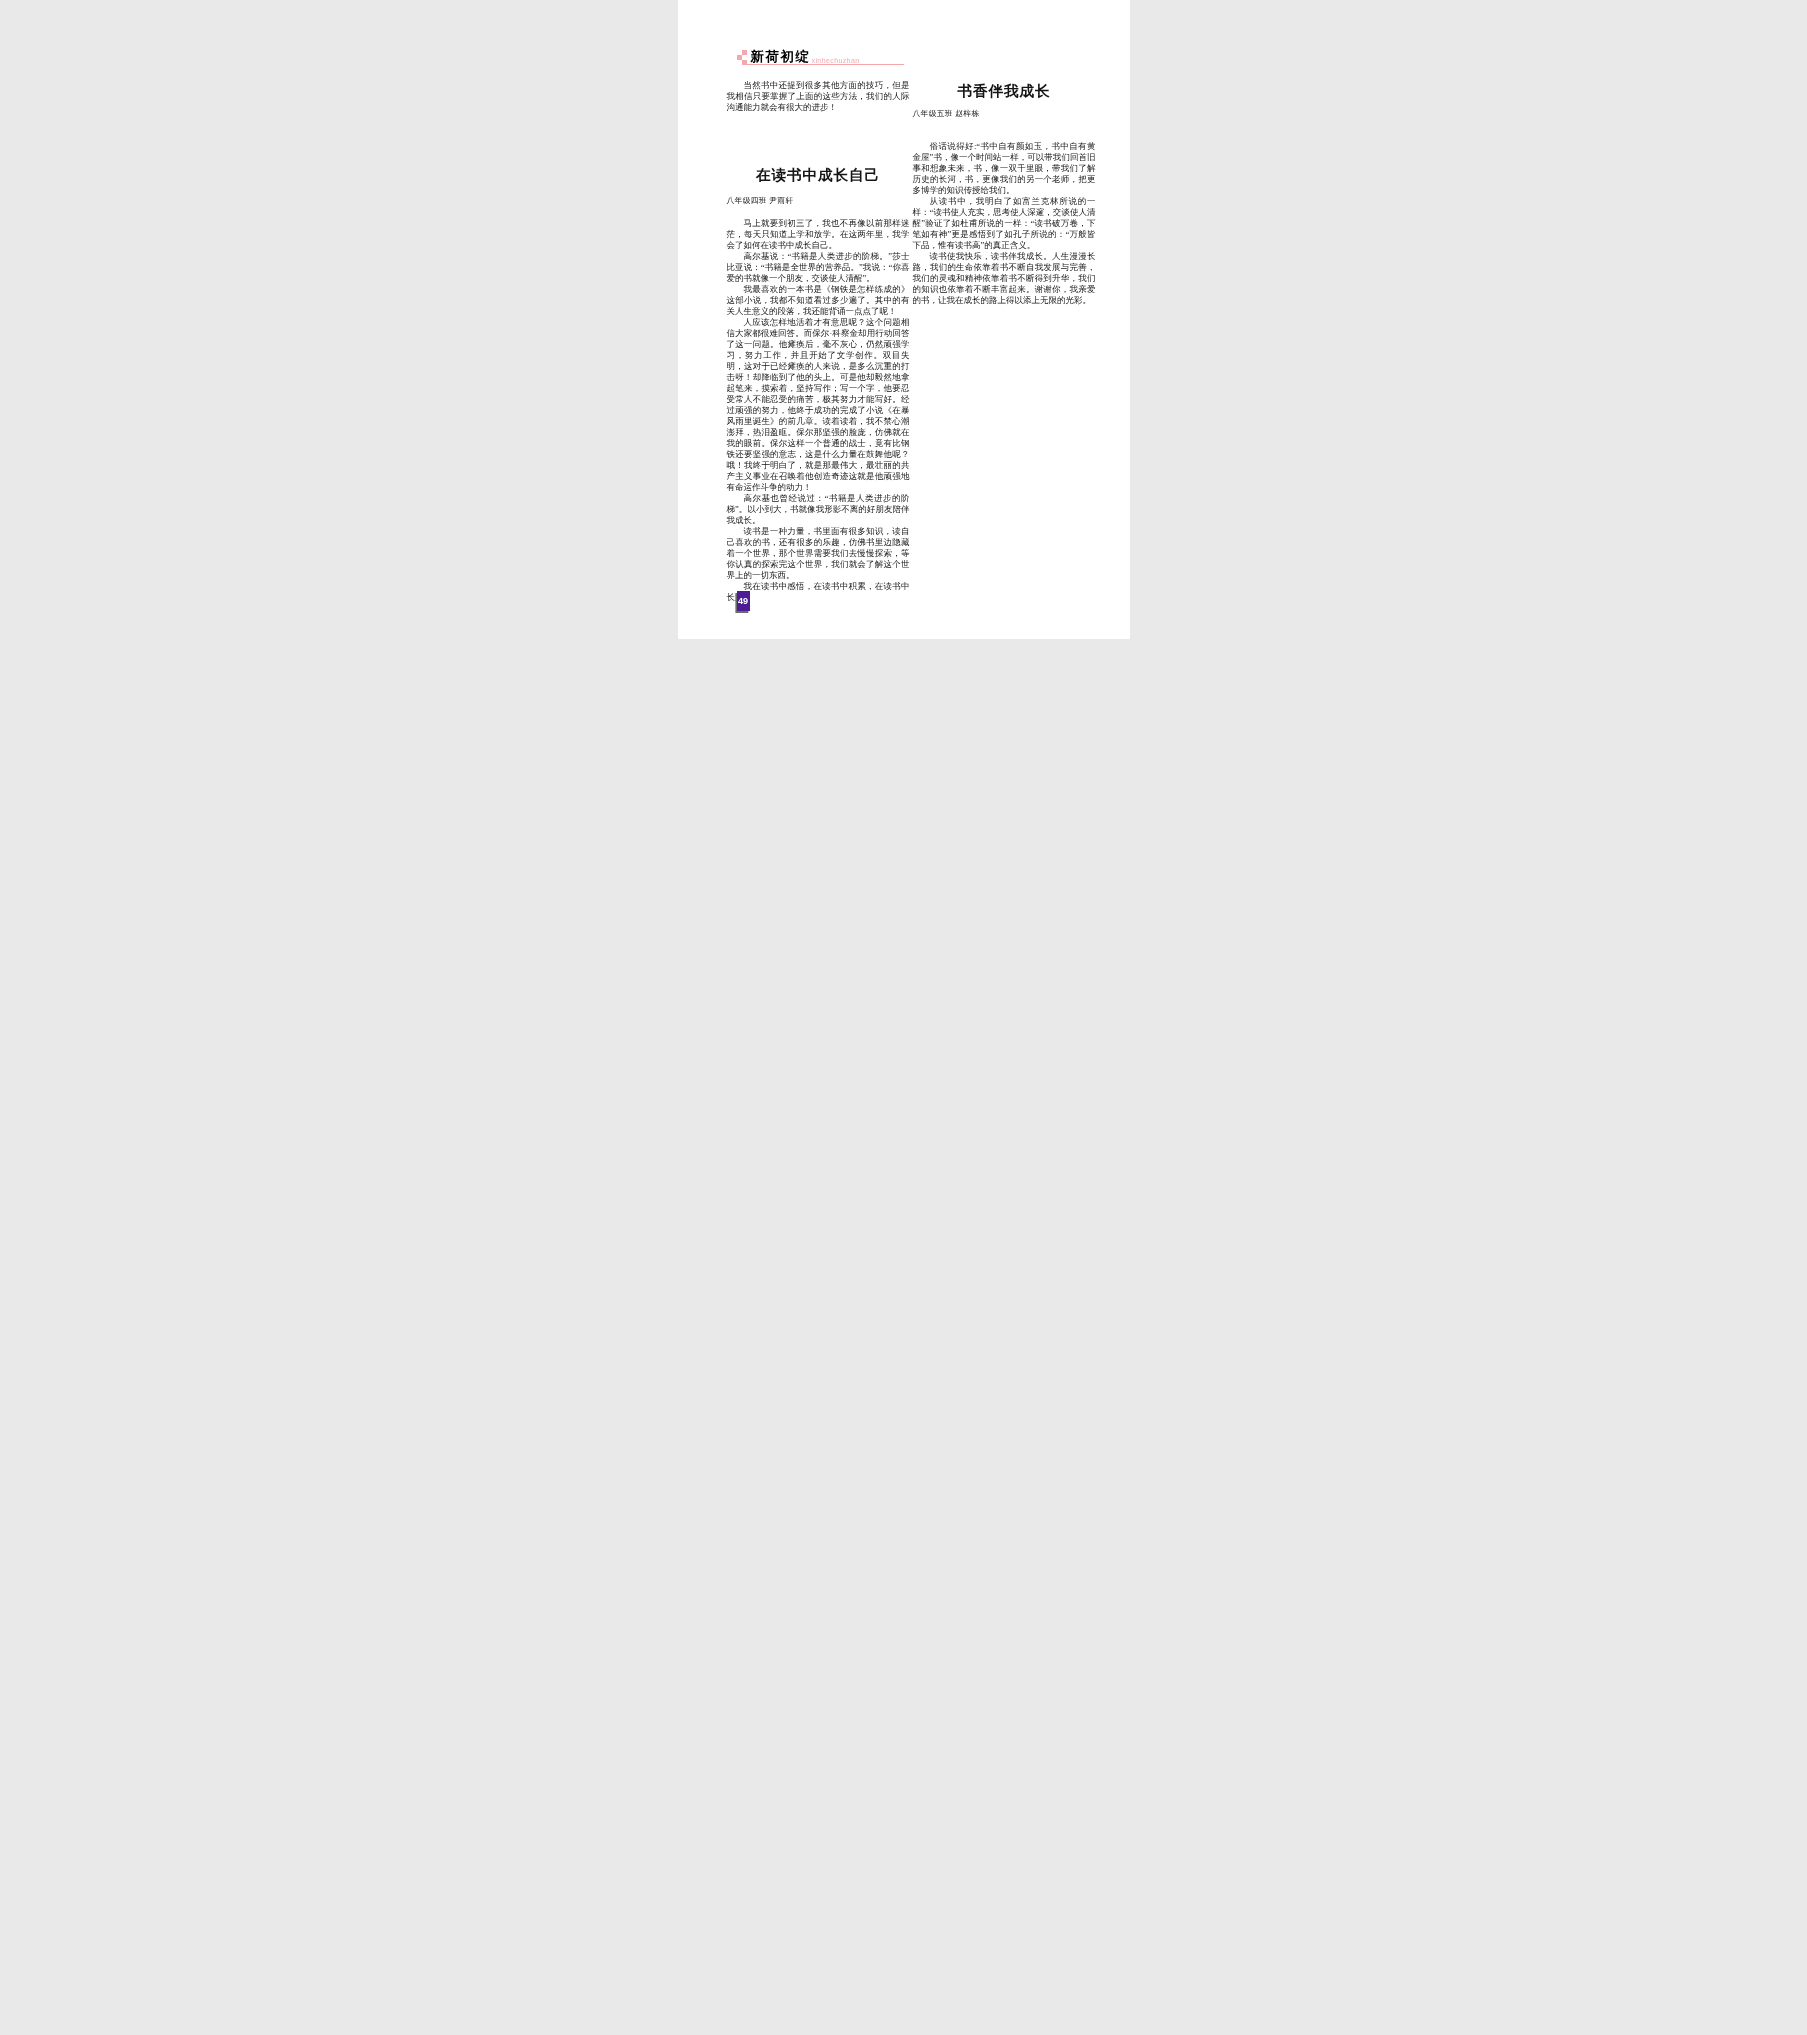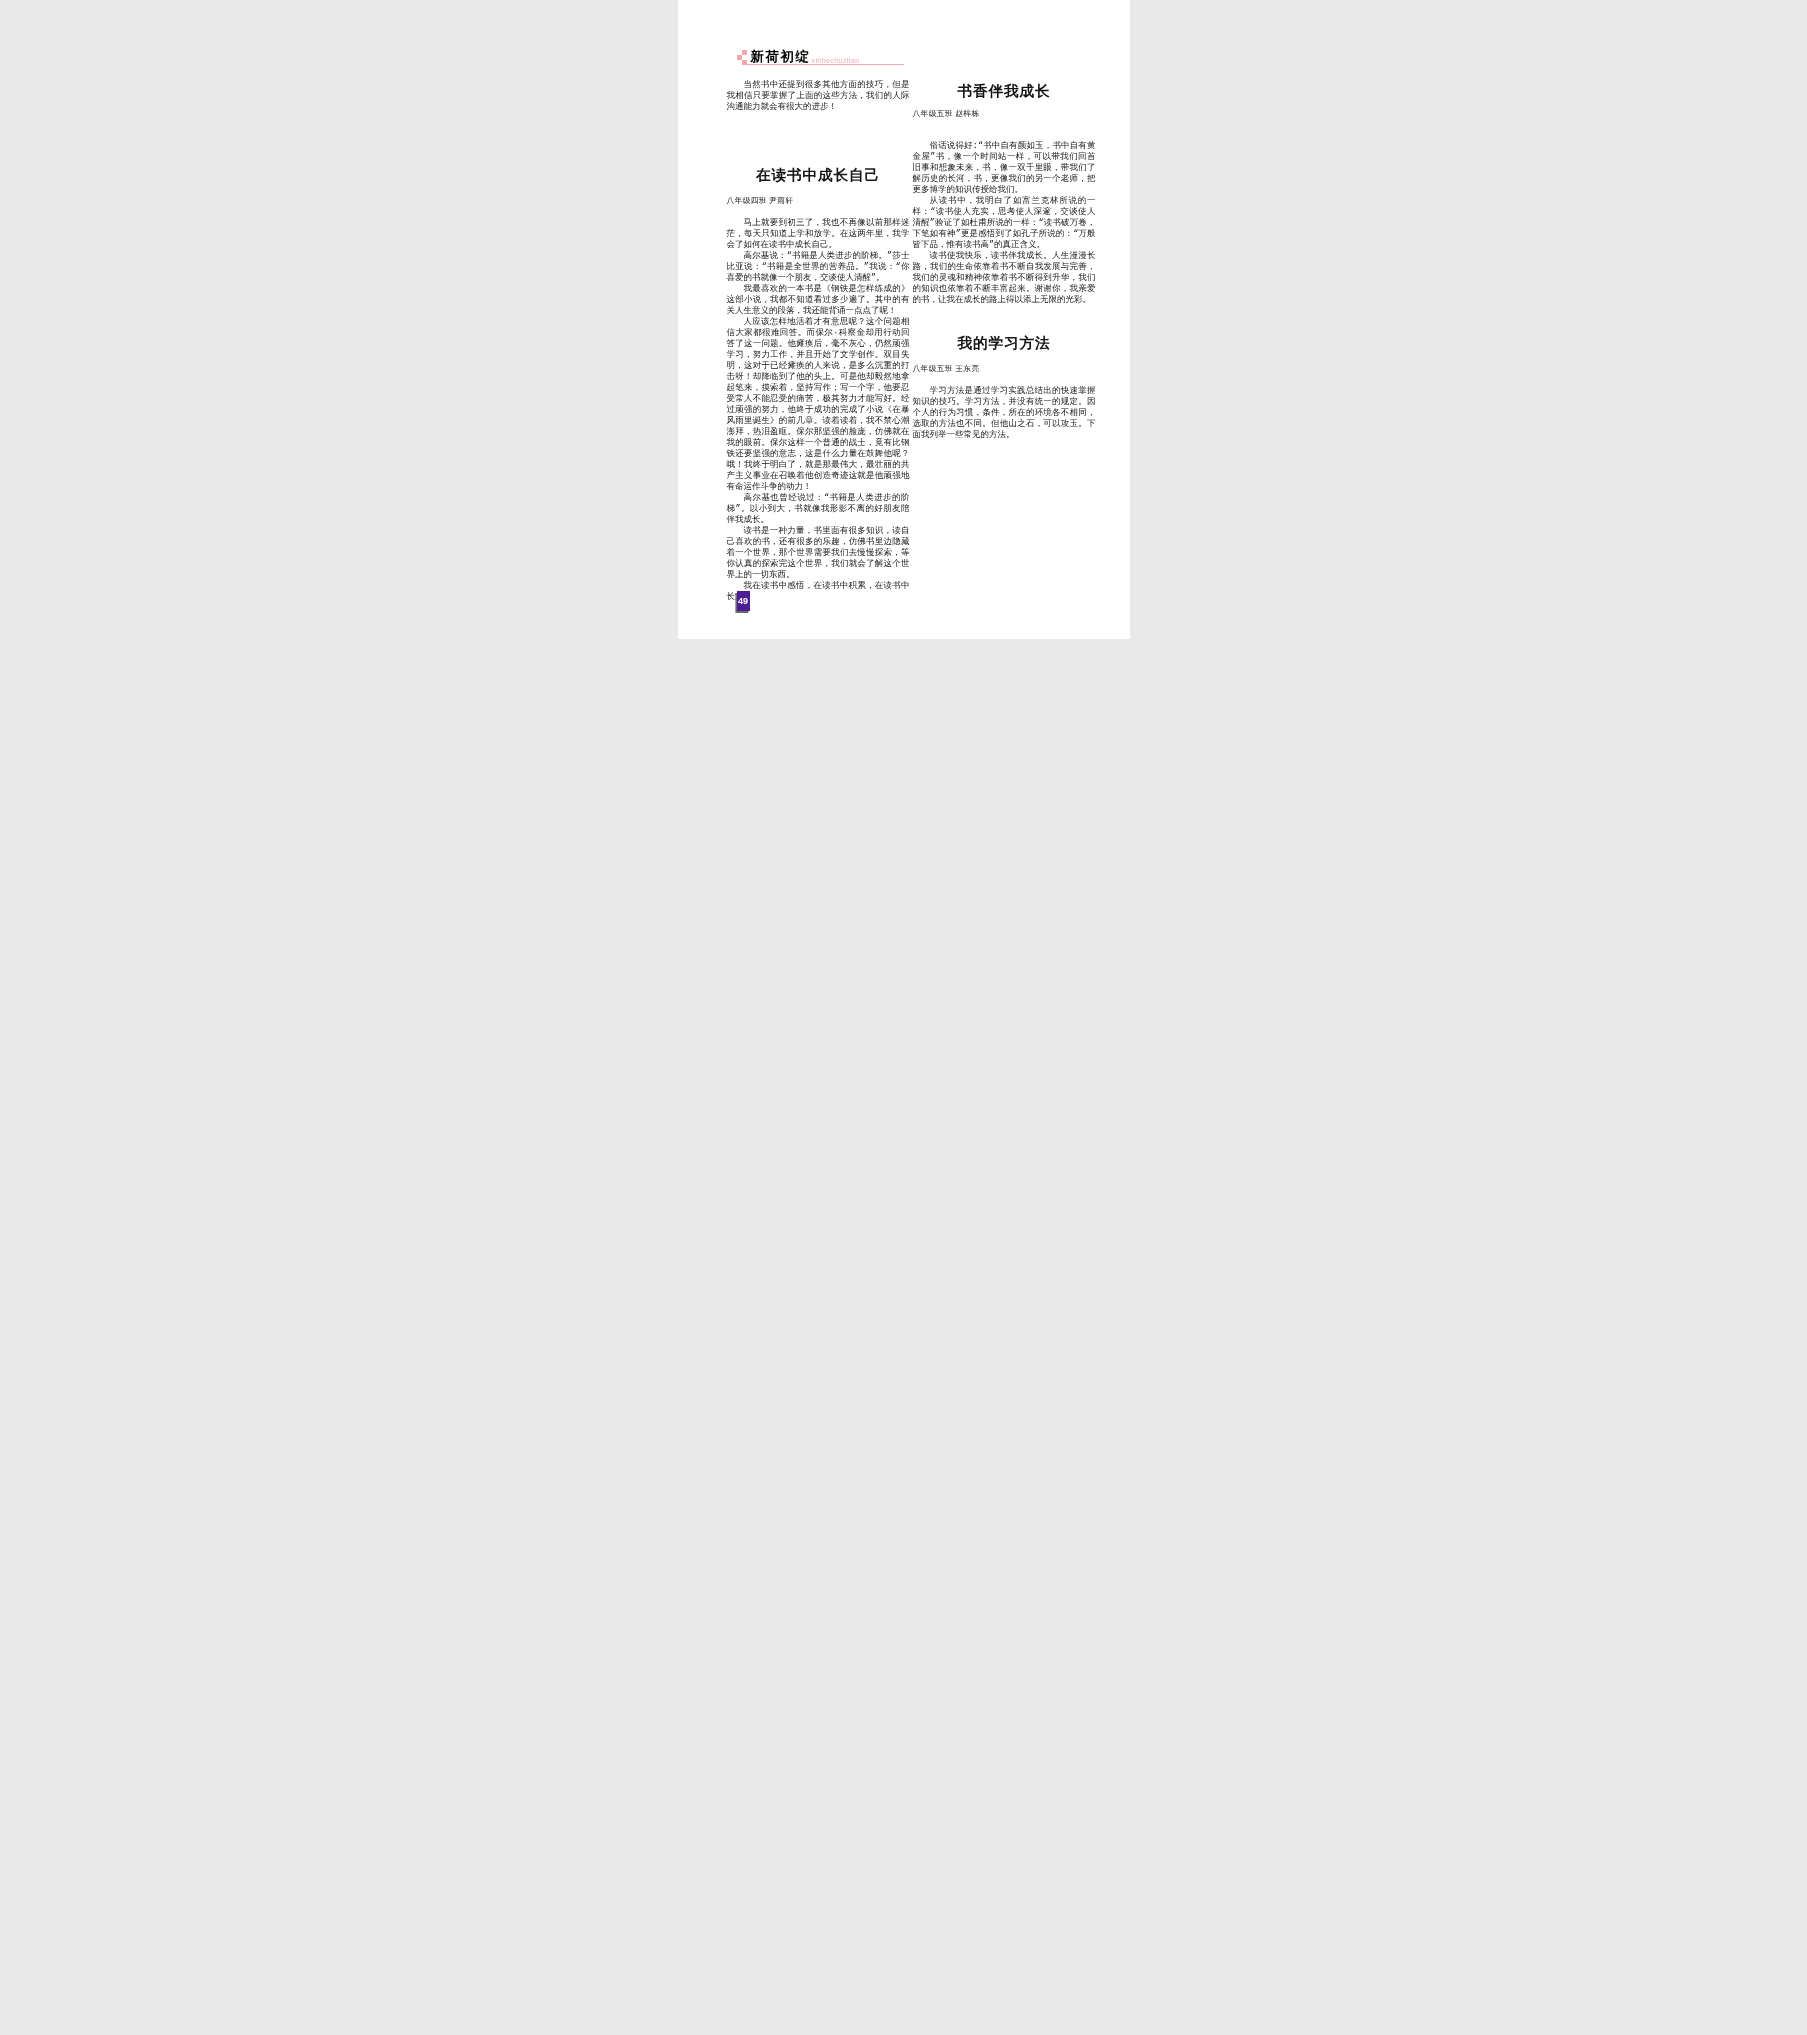--- a/index.html
+++ b/index.html
@@ -33,21 +33,21 @@
     background:#f5a8ac;
   }
   
   .column{position:absolute;width:183px;}
   .left-col{left:49px;top:80px;}
   .right-col{left:235px;top:82px;}
   .para, .intro{
     margin:0;
     font-size:8.5px;line-height:11px;
     text-align:justify;text-justify:inter-ideograph;
-    text-indent:2em;word-break:break-all;font-family:Liberation Mono, monospace;
+    text-indent:2em;word-break:break-all;
   }
   .article-title{
     margin:0;font-size:14.7px;line-height:18px;
     font-weight:bold;text-align:center;letter-spacing:0.8px;
   }
   .author{
     margin:0;font-size:7.7px;line-height:10.6px;
     text-align:left;letter-spacing:0.4px;font-weight:normal;
   }
   .l-title{margin-top:53px;}
@@ -104,27 +104,20 @@
   <div class="column right-col">
     <div>
       <h2 class="article-title">书香伴我成长</h2>
       <p class="author a1-author">八年级五班 赵梓栋</p>
       <div class="body-text a1-body">
           <p class="para">俗话说得好:“书中自有颜如玉，书中自有黄金屋”书，像一个时间站一样，可以带我们回首旧事和想象未来，书，像一双千里眼，带我们了解历史的长河，书，更像我们的另一个老师，把更多博学的知识传授给我们。</p>
           <p class="para">从读书中，我明白了如富兰克林所说的一样：“读书使人充实，思考使人深邃，交谈使人清醒”验证了如杜甫所说的一样：“读书破万卷，下笔如有神”更是感悟到了如孔子所说的：“万般皆下品，惟有读书高”的真正含义。</p>
           <p class="para">读书使我快乐，读书伴我成长。人生漫漫长路，我们的生命依靠着书不断自我发展与完善，我们的灵魂和精神依靠着书不断得到升华，我们的知识也依靠着不断丰富起来。谢谢你，我亲爱的书，让我在成长的路上得以添上无限的光彩。</p>
         </div>
     </div>
-    <div>
-      <h2 class="article-title a2-title">我的学习方法</h2>
-      <p class="author a2-author">八年级五班 王东亮</p>
-      <div class="body-text a2-body">
-          <p class="para">学习方法是通过学习实践总结出的快速掌握知识的技巧。学习方法，并没有统一的规定。因个人的行为习惯，条件，所在的环境各不相同，选取的方法也不同。但他山之石，可以攻玉。下面我列举一些常见的方法。</p>
-        </div>
-    </div>
   </div>
 
   <div class="page-badge">
     <span>49</span>
   </div>
 
 </div>
 
 
 </body></html>

